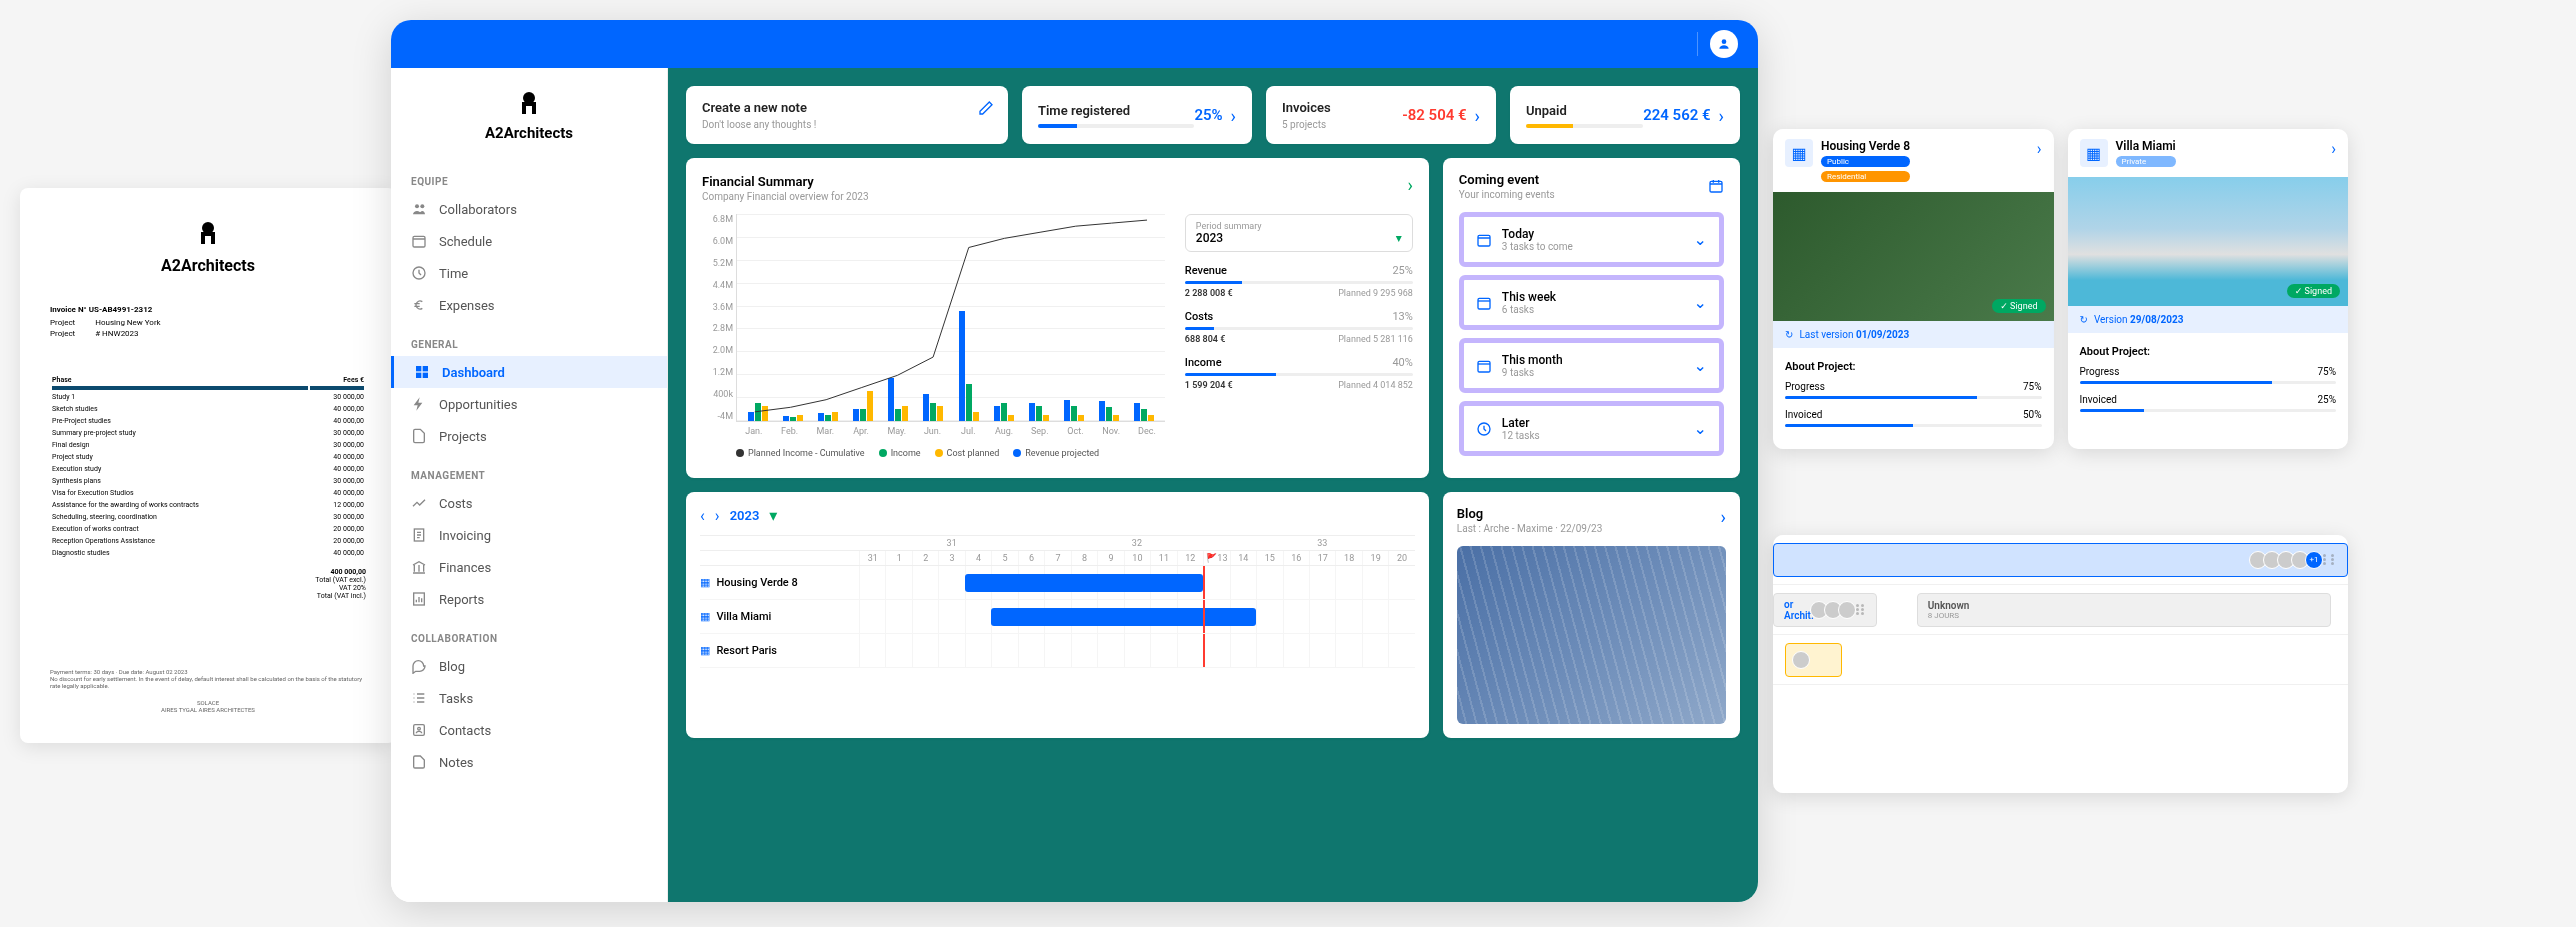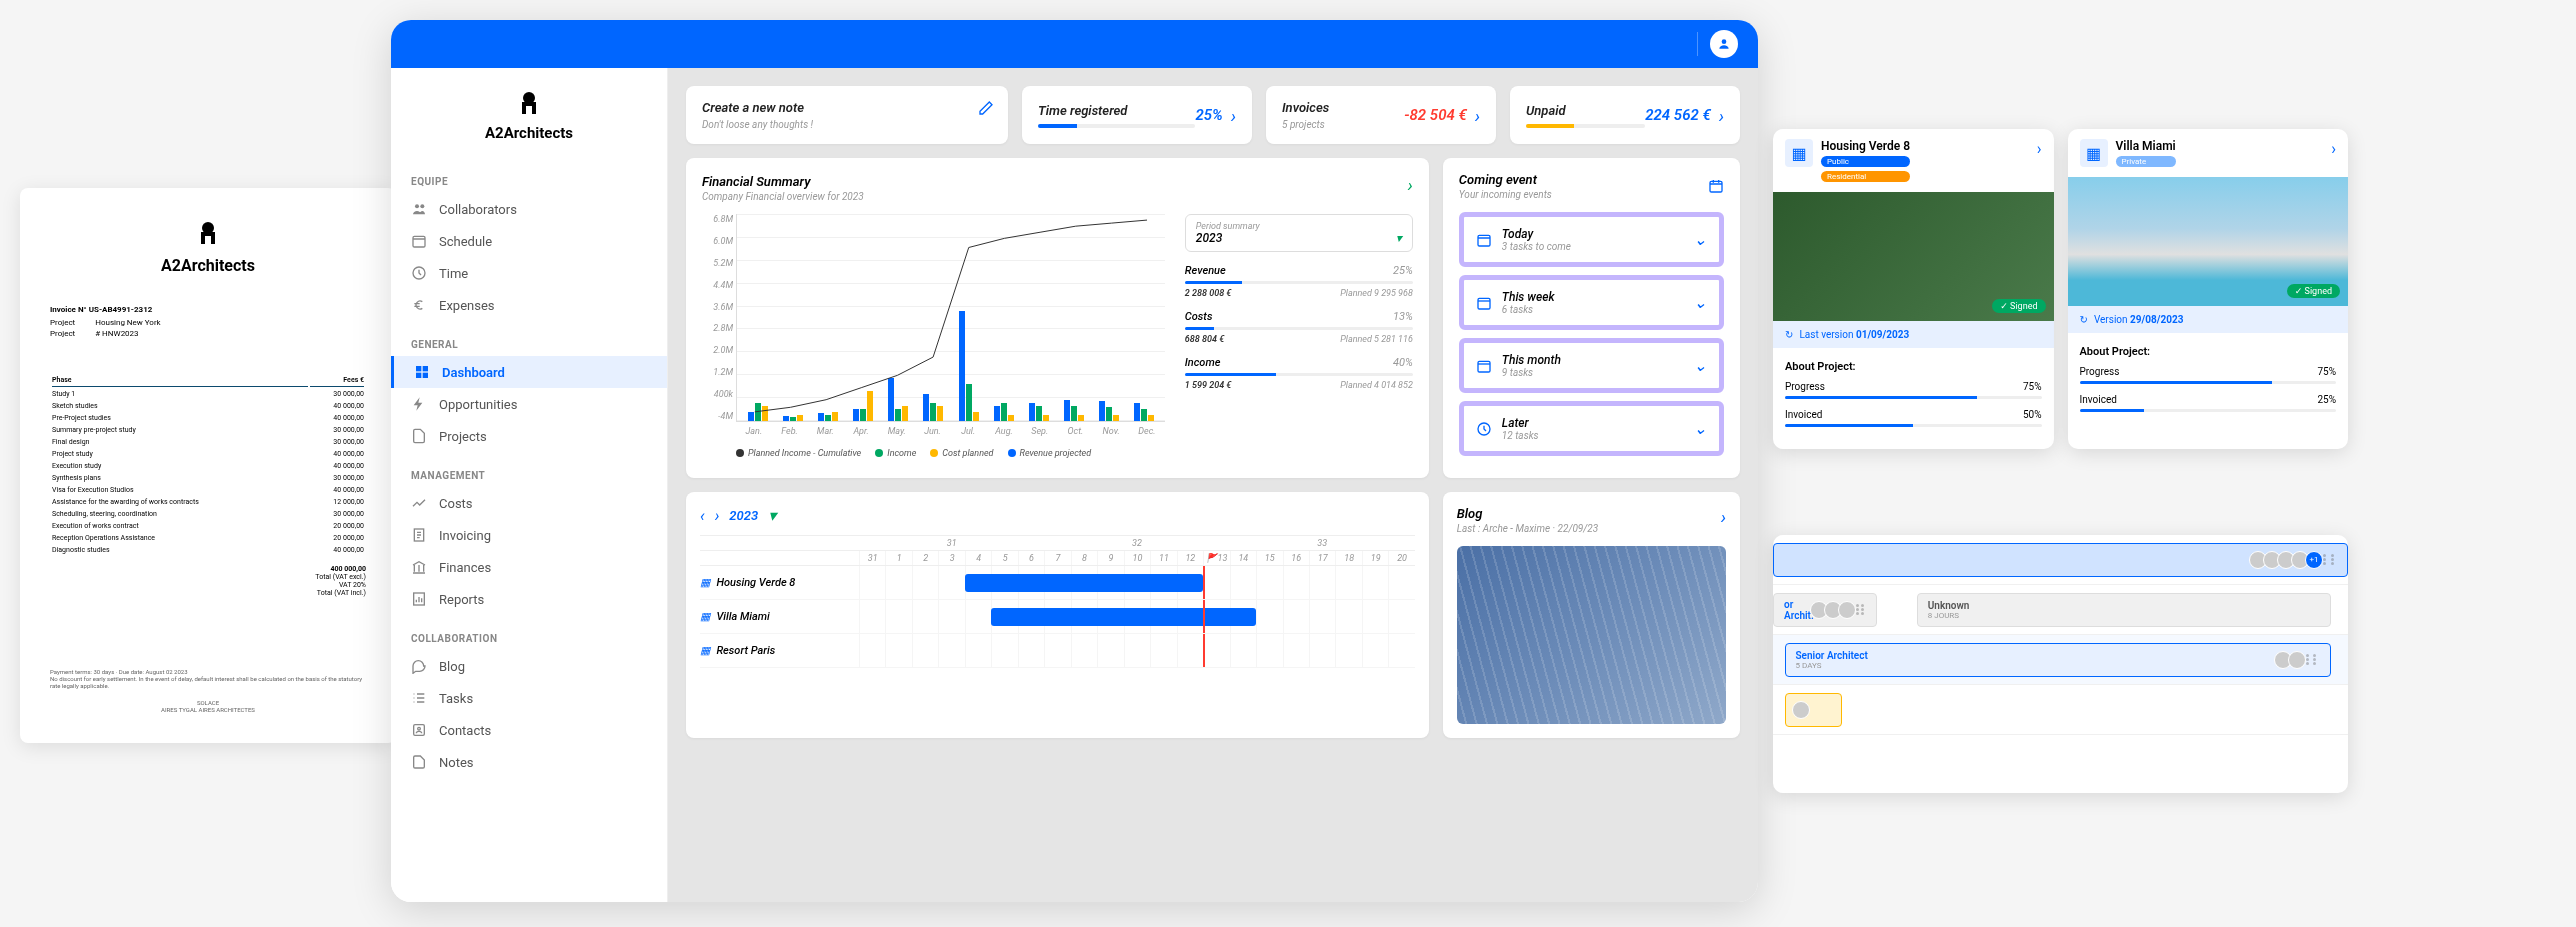--- a/index.html
+++ b/index.html
@@ -6,21 +6,21 @@
 body { background: #f5f5f5; width: 2576px; height: 927px; position: relative; overflow: hidden; }
 
 
 .invoice-doc { position: absolute; left: 20px; top: 188px; width: 376px; height: 555px; background: #fff; box-shadow: 0 4px 20px rgba(0,0,0,0.1); border-radius: 8px; padding: 30px; font-size: 9px; }
 .invoice-logo { text-align: center; margin-bottom: 30px; }
 .invoice-logo-mark { width: 30px; height: 30px; margin: 0 auto 8px; }
 .invoice-brand { font-weight: 700; font-size: 16px; }
 .invoice-header { margin-bottom: 34px; font-size: 8px; }
 .invoice-header-row { display: flex; gap: 20px; margin-bottom: 2px; }
 .invoice-table { width: 100%; font-size: 7px; }
-.invoice-table th { text-align: left; border-bottom: 1px solid #0c4a6e; padding: 2px 0; font-weight: 600; }
+.invoice-table th { text-align: left; border-bottom: 4px solid #0c4a6e; padding: 2px 0; font-weight: 600; }
 .invoice-table td { padding: 1px 0; }
 .invoice-table td:last-child { text-align: right; }
 .invoice-total { text-align: right; font-size: 7px; margin-top: 8px; }
 .invoice-footer { position: absolute; bottom: 30px; left: 30px; right: 30px; font-size: 6px; color: #666; }
 .invoice-footer-center { text-align: center; margin-top: 10px; }
 
 
 .app { position: absolute; left: 391px; top: 20px; width: 1367px; height: 882px; background: #fff; border-radius: 20px; box-shadow: 0 8px 40px rgba(0,0,0,0.15); overflow: hidden; display: flex; flex-direction: column; }
 .topbar { height: 48px; background: #0066ff; display: flex; align-items: center; justify-content: flex-end; padding: 0 20px; gap: 12px; }
 .topbar-divider { width: 1px; height: 24px; background: rgba(255,255,255,0.3); }
@@ -33,21 +33,21 @@
 .sidebar-logo-mark { width: 30px; height: 30px; margin: 0 auto 6px; }
 .sidebar-brand { font-weight: 700; font-size: 15px; }
 .sidebar-section { padding: 4px 0; }
 .sidebar-section-title { font-size: 10px; font-weight: 700; color: #888; padding: 10px 20px 6px; letter-spacing: 0.5px; }
 .sidebar-item { display: flex; align-items: center; gap: 12px; padding: 8px 20px; font-size: 13px; color: #555; cursor: pointer; }
 .sidebar-item.active { background: #e7f0ff; color: #0066ff; border-left: 3px solid #0066ff; font-weight: 600; }
 .sidebar-icon { width: 16px; height: 16px; display: flex; align-items: center; justify-content: center; color: #888; }
 .sidebar-item.active .sidebar-icon { color: #0066ff; }
 
 
-.main { flex: 1; padding: 18px; background: #e5e5e5; overflow-y: auto; font-style: italic; }
+.main { flex: 1; padding: 18px; background: #0f766e; overflow-y: auto; }
 .kpi-row { display: grid; grid-template-columns: 1.4fr 1fr 1fr 1fr; gap: 14px; margin-bottom: 14px; }
 .card { background: #fff; border-radius: 8px; padding: 14px 16px; box-shadow: 0 1px 3px rgba(0,0,0,0.05); }
 .kpi-card { display: flex; align-items: center; justify-content: space-between; }
 .kpi-left { flex: 1; }
 .kpi-title { font-size: 13px; font-weight: 600; color: #222; margin-bottom: 4px; }
 .kpi-subtitle { font-size: 10px; color: #999; }
 .kpi-value { font-size: 15px; font-weight: 600; color: #0066ff; }
 .kpi-value.negative { color: #ff3b30; }
 .kpi-chevron { color: #0066ff; font-size: 18px; margin-left: 8px; }
 .progress-bar { height: 4px; background: #eee; border-radius: 2px; margin-top: 6px; overflow: hidden; }
@@ -1003,41 +1003,20 @@
           <span></span>
         </div>
     </div>
     <div class="timeline-bar grey" style="left:25%;width:72%">
       <div>
           <div class="timeline-bar-title" style="color:#555">Unknown</div>
           <div class="timeline-bar-sub">8 JOURS</div>
         </div>
     </div>
   </div>
-  <div class="timeline-row" style="background:#f5f9ff">
-    <div class="timeline-bar light" style="left:2%;width:95%;border:1px solid #0066ff">
-      <div>
-          <div class="timeline-bar-title">Senior Architect</div>
-          <div class="timeline-bar-sub">5 DAYS</div>
-        </div>
-      <div style="flex:1"></div>
-      <div class="avatar-stack">
-          <div class="av"></div>
-          <div class="av"></div>
-        </div>
-      <div class="drag-handle">
-          <span></span>
-          <span></span>
-          <span></span>
-          <span></span>
-          <span></span>
-          <span></span>
-        </div>
-    </div>
-  </div>
   <div class="timeline-row">
     <div class="timeline-bar yellow" style="left:2%;width:10%">
       <div class="avatar-stack">
           <div class="av"></div>
         </div>
     </div>
   </div>
 </div>
 
 

